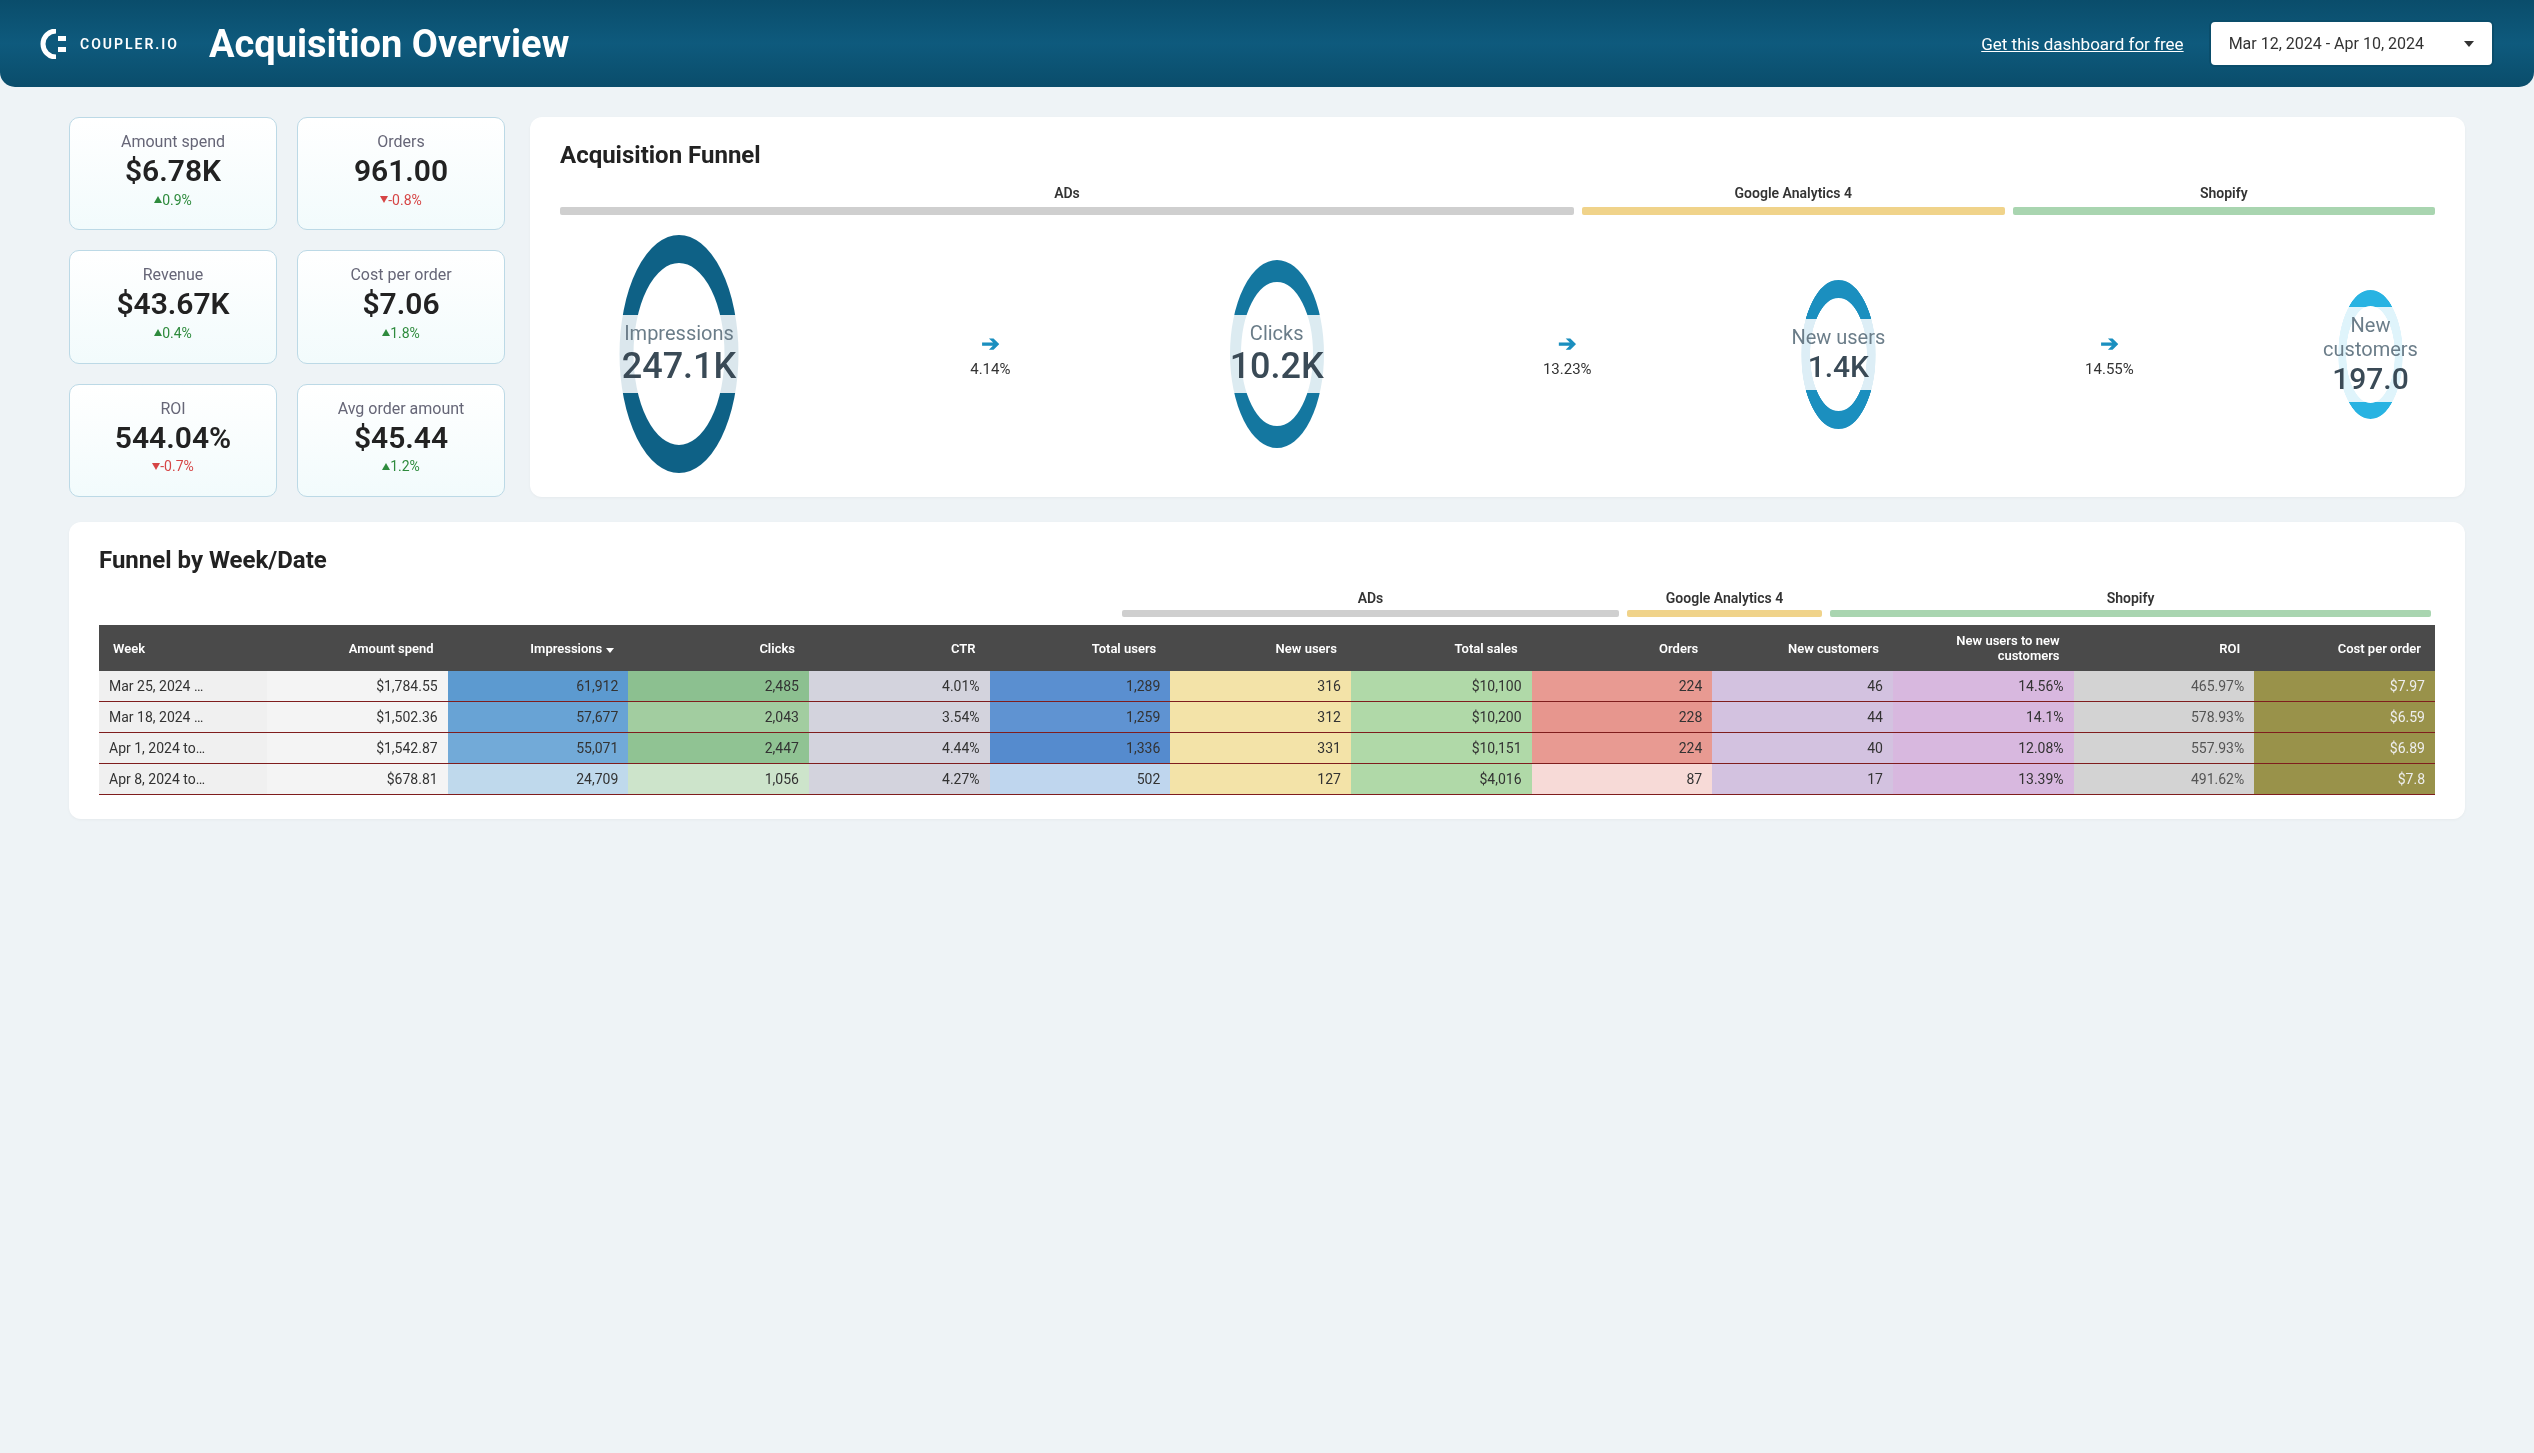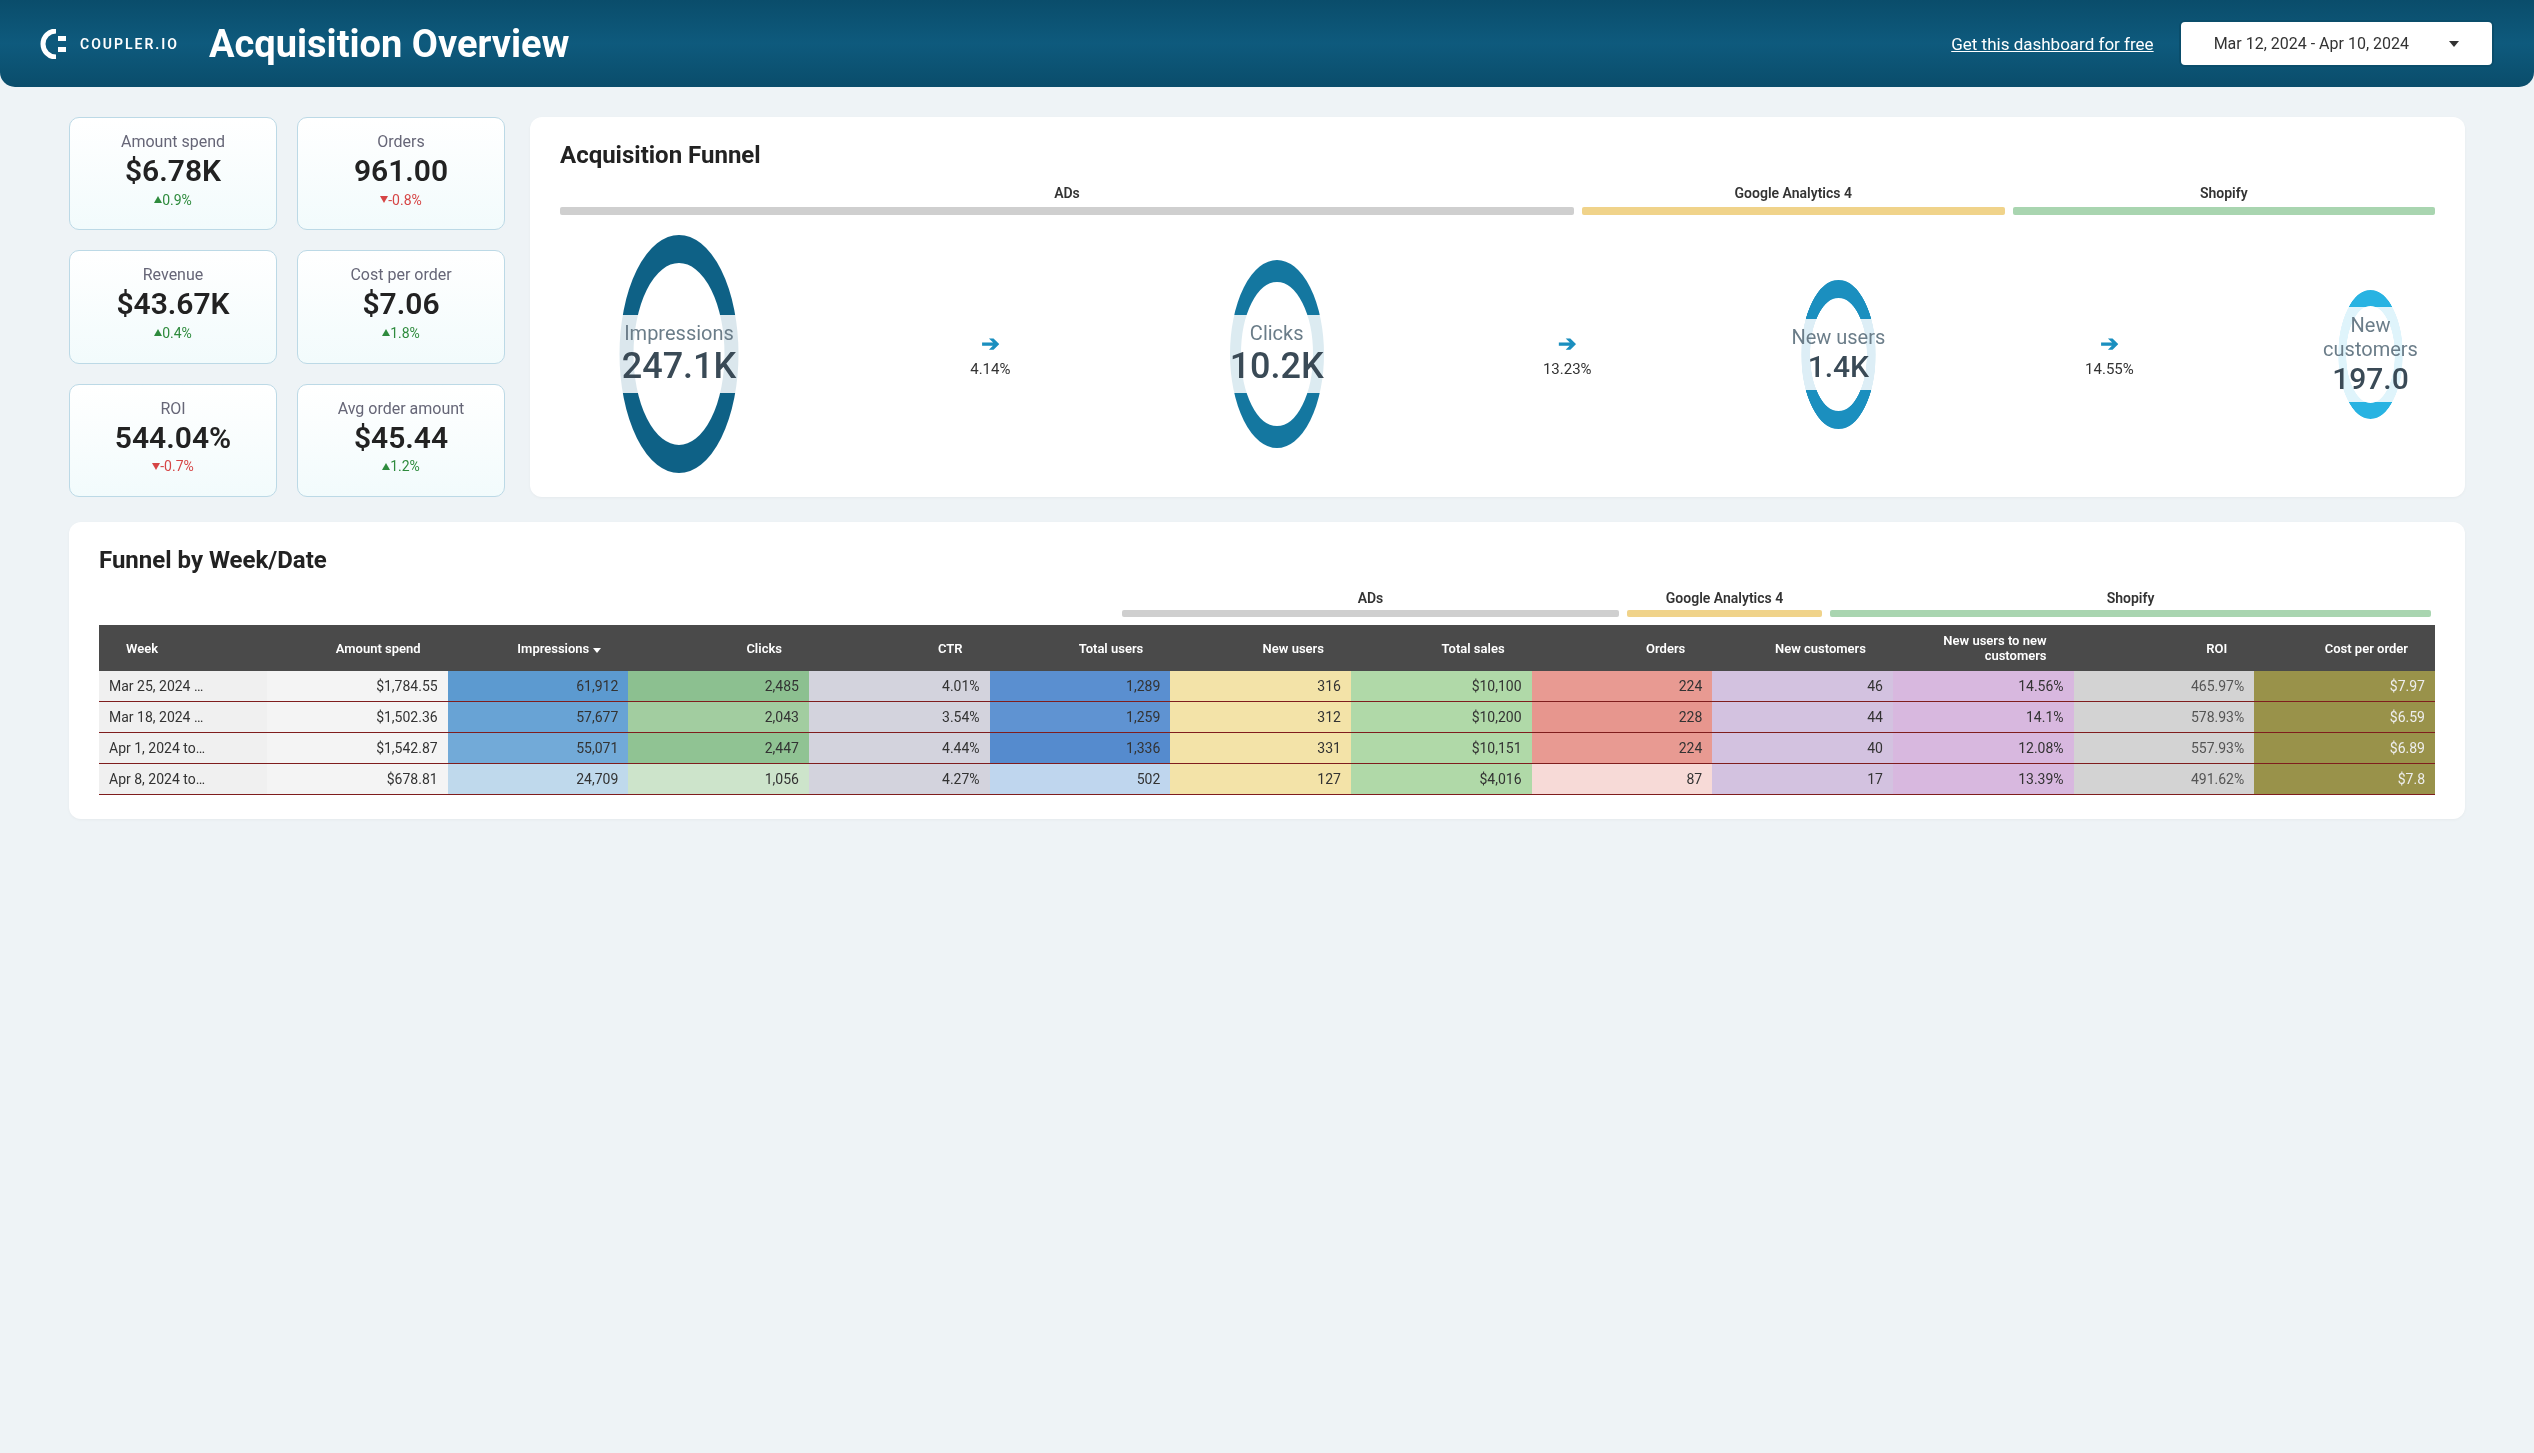--- a/index.html
+++ b/index.html
@@ -5,21 +5,21 @@
   * { box-sizing: border-box; margin: 0; padding: 0; }
   body { font-family: -apple-system, BlinkMacSystemFont, "Segoe UI", Roboto, Arial, sans-serif; background: #eef3f6; color: #333; }
   
   .header { background: linear-gradient(180deg, #0a4d6b 0%, #0e5a7d 50%, #0a4d6b 100%); padding: 20px 40px; display: flex; align-items: center; justify-content: space-between; border-bottom-left-radius: 15px; border-bottom-right-radius: 15px; }
   .header-left { display: flex; align-items: center; gap: 30px; }
   .logo { display: flex; align-items: center; gap: 10px; color: #fff; font-weight: 600; letter-spacing: 2px; font-size: 14px; }
   .logo-icon svg { display: block; }
   .page-title { color: #fff; font-size: 38px; font-weight: 700; }
   .header-right { display: flex; align-items: center; gap: 25px; }
   .free-link { color: #fff; text-decoration: underline; font-size: 17px; }
-  .date-picker { background: #fff; border-radius: 6px; padding: 12px 33px; display: flex; align-items: center; gap: 40px; border: 2px solid #0a4d6b; font-size: 16px; cursor: pointer; white-space: nowrap; justify-content: space-between; }
+  .date-picker { background: #fff; border-radius: 6px; padding: 12px 18px; display: flex; align-items: center; gap: 40px; border: 2px solid #0a4d6b; font-size: 16px; cursor: pointer; white-space: nowrap; justify-content: space-between; }
   .caret-down { width: 0; height: 0; border-left: 5px solid transparent; border-right: 5px solid transparent; border-top: 6px solid #333; }
 
   .content { padding: 30px 69px; display: flex; flex-direction: column; gap: 25px; }
   .top-row { display: grid; grid-template-columns: 436px 1fr; gap: 25px; }
   
   .kpi-grid { display: grid; grid-template-columns: 1fr 1fr; gap: 20px; }
   .kpi-card { background: #fff; border: 1px solid #bcd9e6; border-radius: 10px; padding: 14px 10px 12px; text-align: center; background: linear-gradient(180deg, #fff 0%, #f2fbfc 100%); }
   .kpi-label { color: #667; font-size: 16px; margin-bottom: 2px; }
   .kpi-value { font-size: 30px; font-weight: 600; color: #222; }
   .kpi-delta { font-size: 14px; display: inline-flex; align-items: center; margin-top: 2px; }
@@ -53,21 +53,21 @@
   .conv { display: flex; flex-direction: column; align-items: center; gap: 4px; color: #333; }
   .conv-arrow { font-size: 22px; color: #1b8fbf; font-weight: 700; }
   .conv-pct { font-size: 15px; }
 
   .table-source-bars { display: grid; grid-template-columns: 1fr 168px 505px 203px 609px; gap: 0; margin-top: 8px; }
   .tbl-src-col { text-align: center; padding: 0 4px; }
   .tbl-src-col .src-label { font-size: 14px; font-weight: 600; margin-bottom: 4px; }
   .tbl-src-col .src-bar { height: 7px; }
 
   table { width: 100%; border-collapse: collapse; table-layout: fixed; margin-top: 8px; }
-  thead th { background: #4a4a4a; color: #fff; font-size: 13px; font-weight: 600; padding: 8px 27px; text-align: right; vertical-align: middle; }
+  thead th { background: #4a4a4a; color: #fff; font-size: 13px; font-weight: 600; padding: 8px 14px; text-align: right; vertical-align: middle; }
   thead th:first-child { text-align: left; width: 168px; }
   thead th.sorted::after { content: ""; display: inline-block; margin-left: 4px; width: 0; height: 0; border-left: 4px solid transparent; border-right: 4px solid transparent; border-top: 5px solid #fff; }
   tbody td { padding: 7px 10px; font-size: 14px; text-align: right; color: #333; }
   tbody td:first-child { text-align: left; background: #f0f0f0; }
   tbody tr { border-bottom: 1px solid #7f1d1d; }
   .c-spend { background: #f4f4f4; }
   .c-impr { text-align: right; }
   .c-clicks { text-align: right; padding-left: 41px; }
   .c-ctr { background: #d3d3dd; }
   .c-totusr { text-align: right; }

